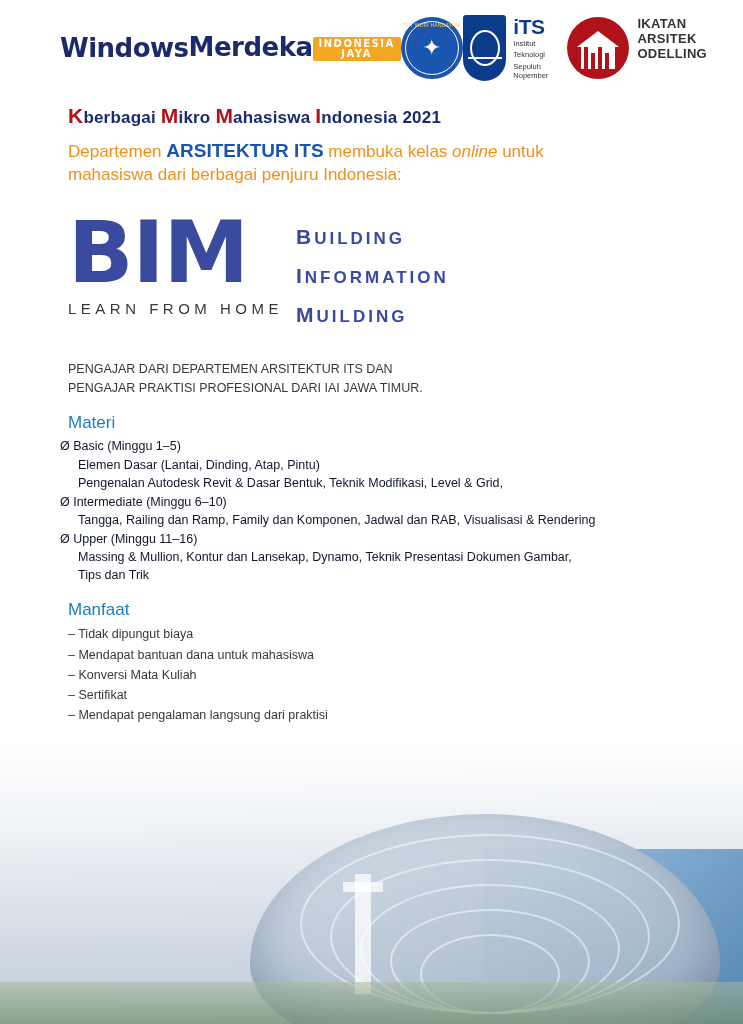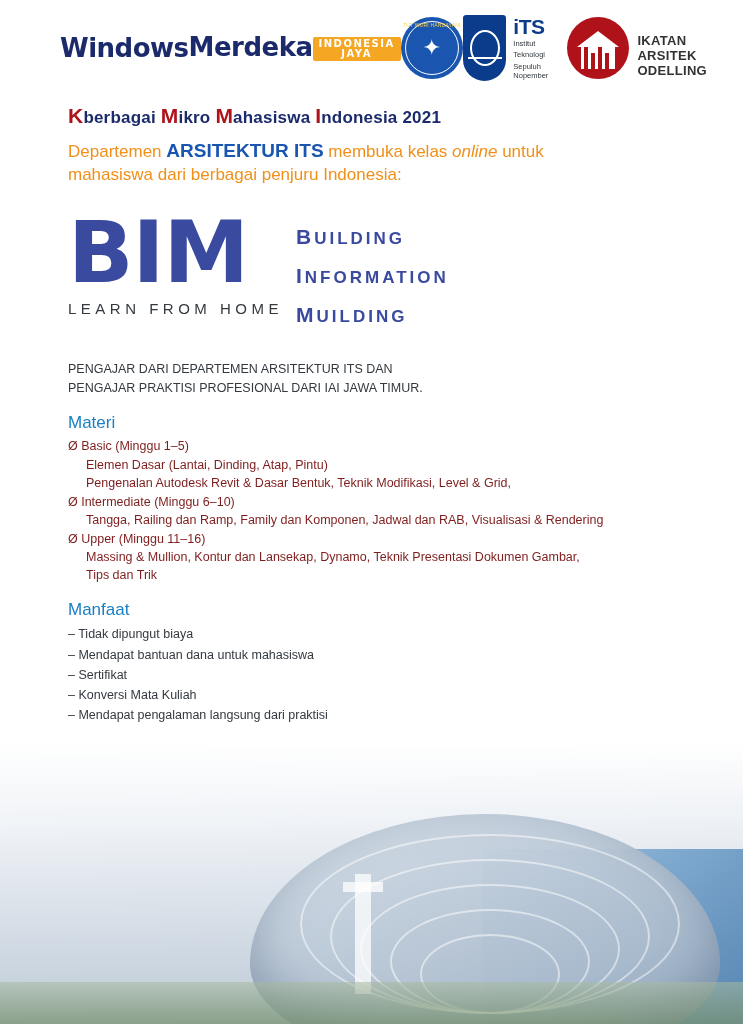--- a/index.html
+++ b/index.html
@@ -82,21 +82,21 @@
   }
   .its-text .its-big {
     font-size: 21px; font-weight: bold; color: #0b3c8c; line-height: 1;
     letter-spacing: -.5px;
   }
   .its-text .its-small {
     font-size: 7.5px; color: #33393f; line-height: 1.25; margin-top: 2px;
   }
 
   
-  .iai { display: flex; align-items: flex-end; gap: 8px; }
+  .iai { display: flex; align-items: flex-start; gap: 8px; }
   .iai-circle {
     width: 62px; height: 62px; border-radius: 50%;
     background: #b0121a;
     display: flex; align-items: flex-end; justify-content: center;
     overflow: hidden;
     position: relative;
   }
   .iai-circle .house {
     width: 0; height: 0;
     border-left: 21px solid transparent;
@@ -160,21 +160,21 @@
 
   
   .teachers {
     font-size: 12.5px; color: #33393f; line-height: 1.5;
     margin: 18px 0 0 8px;
   }
   h2.section {
     font-size: 17px; color: #1a7ec4; font-weight: normal;
     margin: 16px 0 4px 8px;
   }
-  .materi-list { margin: 0 0 0 8px; font-size: 12.5px; color: #7f1d1d; line-height: 1.45; }
+  .materi-list { margin: 0 0 0 0; font-size: 12.5px; color: #0f172a; line-height: 1.45; }
   .materi-item { margin-bottom: 1px; }
   .materi-head { }
   .materi-detail { margin-left: 18px; }
 
   .manfaat-list { margin: 2px 0 0 8px; font-size: 12.5px; color: #33393f; line-height: 1.62; }
 
   
   .info-wrap { margin: 22px 0 0 8px; position: relative; }
   .info-major { font-size: 13px; color: #1a7ec4; line-height: 1.5; }
   .info-major .lbl { display: inline-block; width: 132px; }
@@ -343,22 +343,22 @@
       <div class="materi-head">Ø Upper (Minggu 11–16)</div>
       <div class="materi-detail">Massing &amp; Mullion, Kontur dan Lansekap, Dynamo, Teknik Presentasi Dokumen Gambar,</div>
       <div class="materi-detail">Tips dan Trik</div>
     </div>
   </div>
 
   <h2 class="section">Manfaat</h2>
   <div class="manfaat-list">
     <div>– Tidak dipungut biaya</div>
     <div>– Mendapat bantuan dana untuk mahasiswa</div>
+    <div>– Konversi Mata Kuliah</div>
     <div>– Sertifikat</div>
-    <div>– Konversi Mata Kuliah</div>
     <div>– Mendapat pengalaman langsung dari praktisi</div>
   </div>
 
   <div class="info-wrap">
     <div class="info-major">
       <span class="lbl">Total pertemuan</span><span>: 16 x 150 menit</span>
     </div>
     <div class="info-major">
       <span class="lbl">Kapasitas</span><span>: 40 peserta</span>
     </div>

